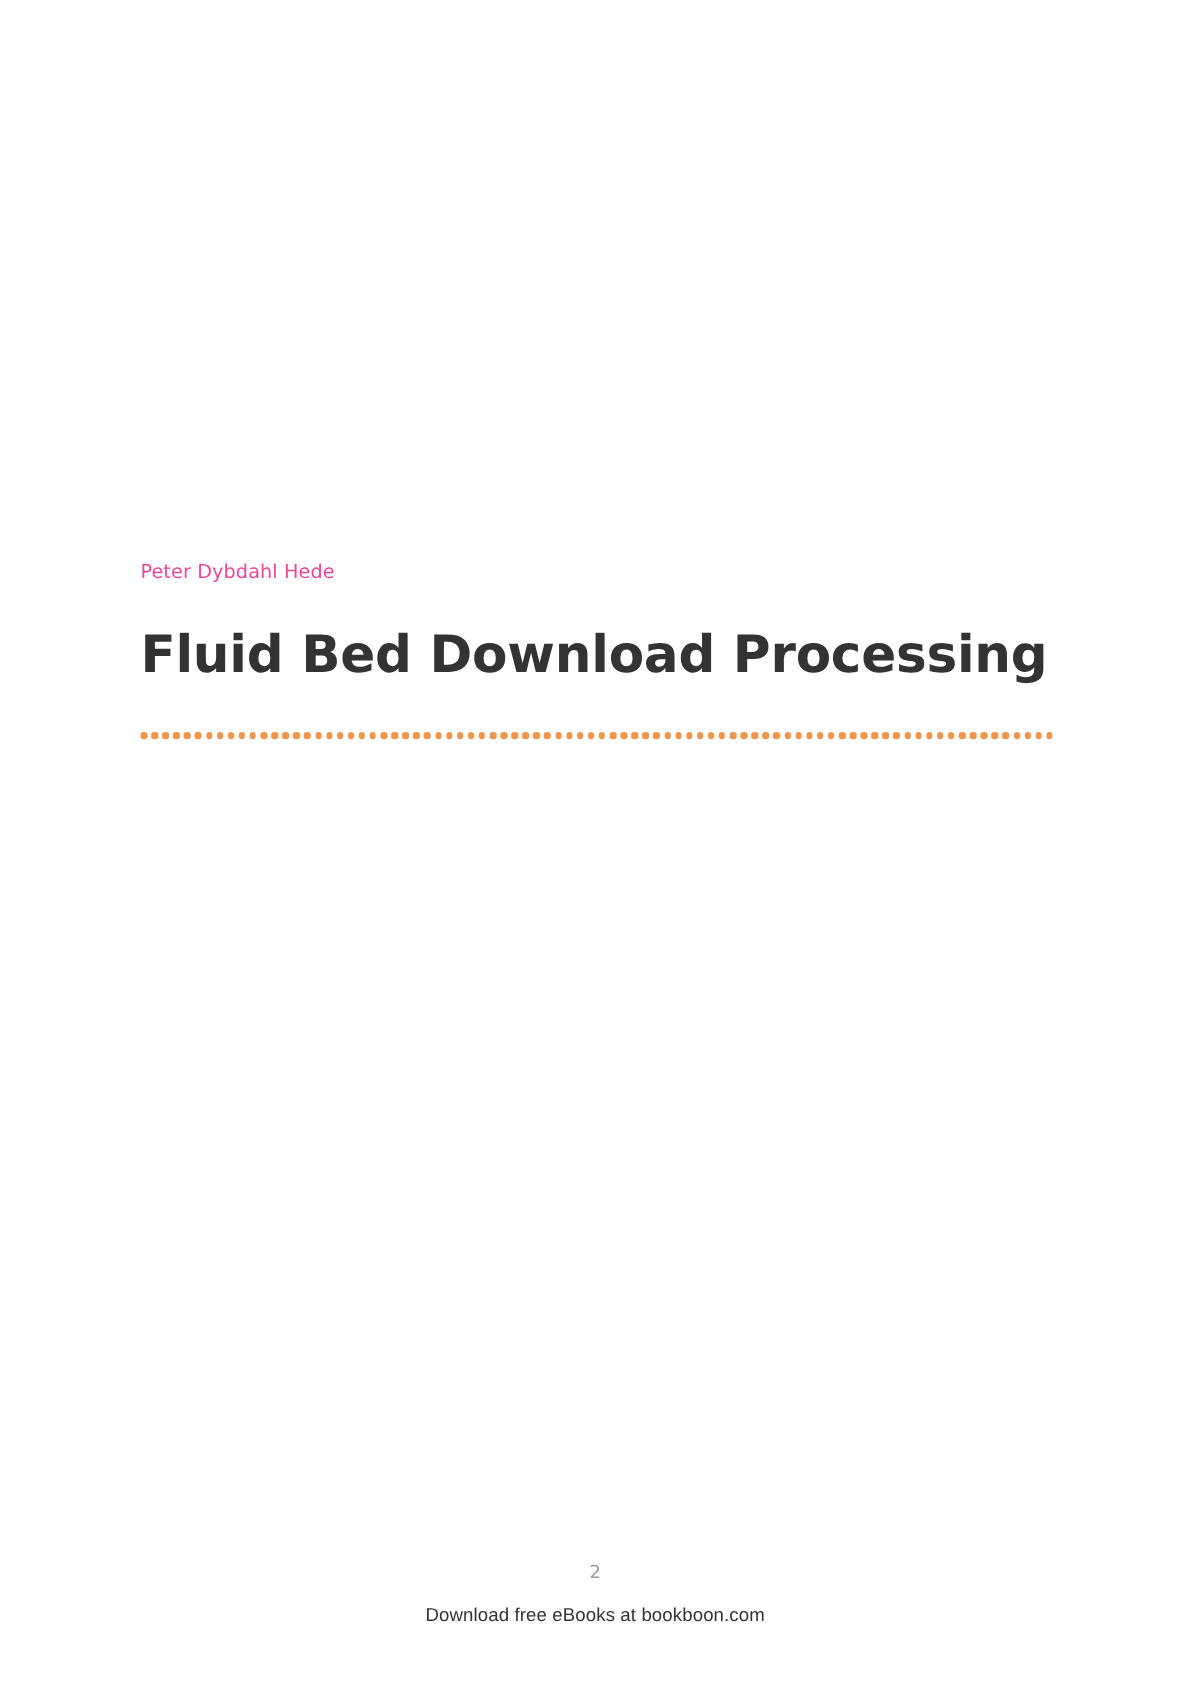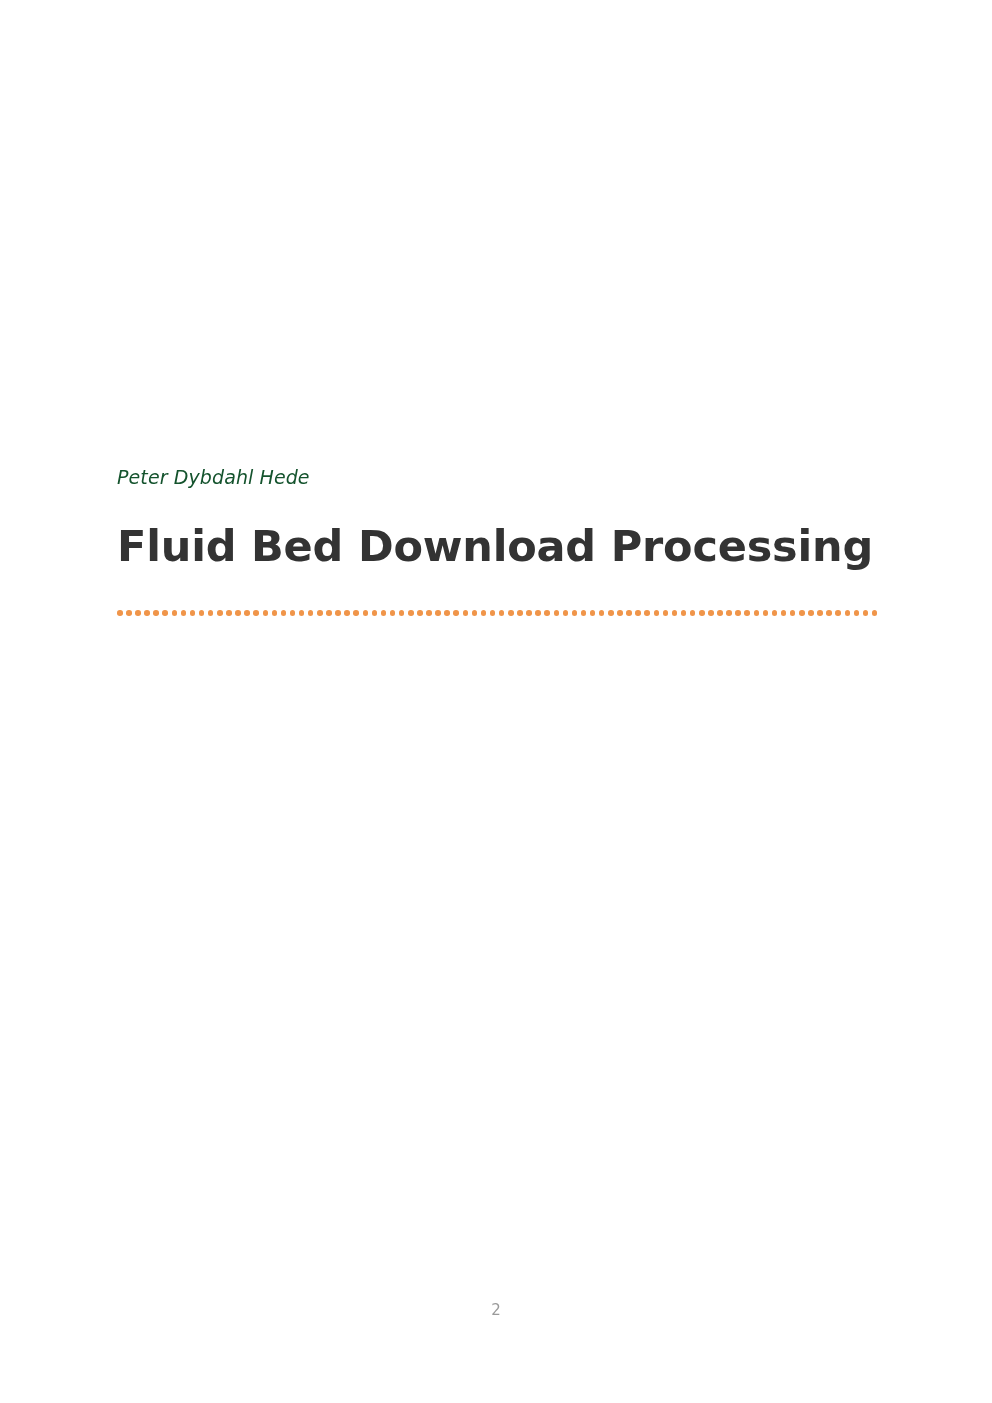--- a/index.html
+++ b/index.html
@@ -25,27 +25,26 @@
   
   .title-block {
     position: absolute;
     left: 117px;
     top: 462px;
     width: 760px;
   }
 
   .author-line {
     font-family: "DejaVu Sans", sans-serif;
-    font-size: 19px;
+    font-size: 16px;
     font-weight: 400;
     line-height: 30px;
-    color: #14532d;
+    color: #ec4899;
     letter-spacing: 0.1px;
     white-space: nowrap;
-    font-style: italic;
   }
 
   .book-title {
     font-family: "DejaVu Sans", sans-serif;
     font-size: 43px;
     font-weight: 700;
     line-height: 52px;
     color: #333333;
     letter-spacing: -0.2px;
     margin-top: 28px;
@@ -189,15 +188,16 @@
       <span class="dot" style="background: rgb(240, 149, 74);"></span>
       <span class="dot" style="background: rgb(240, 149, 74);"></span>
       <span class="dot" style="background: rgb(240, 149, 74);"></span>
       <span class="dot" style="background: rgb(240, 149, 74);"></span>
       <span class="dot" style="background: rgb(240, 149, 74);"></span>
       <span class="dot" style="background: rgb(240, 149, 74);"></span>
     </div>
 
   <div class="footer">
     <div class="page-number">2</div>
+    <div class="footer-note">Download free eBooks at bookboon.com</div>
   </div>
 
 </div>
 
 </body></html>

